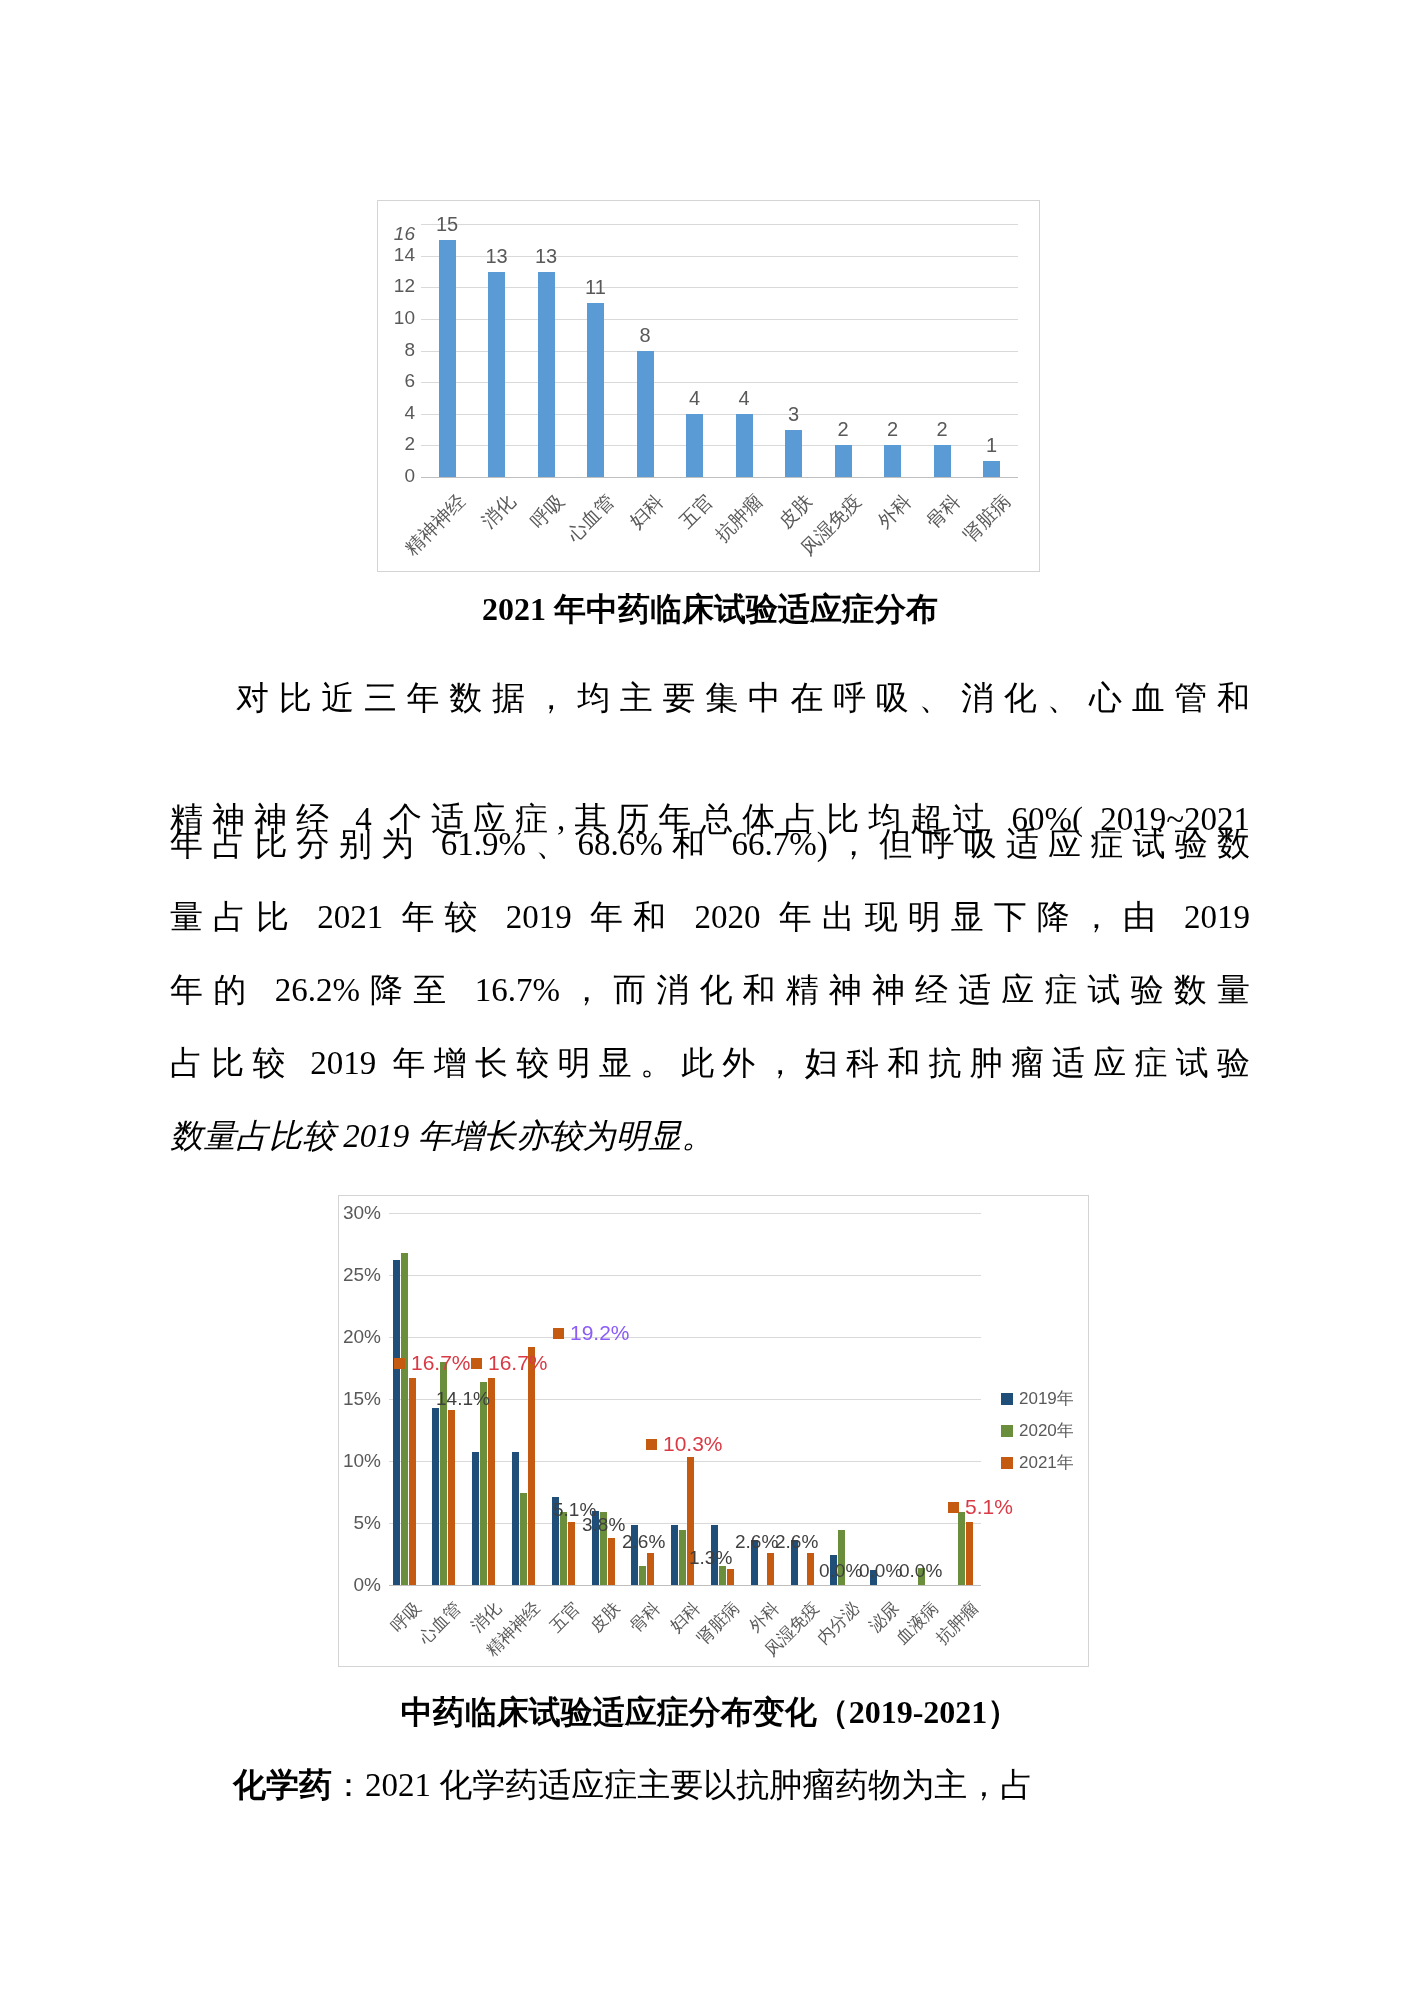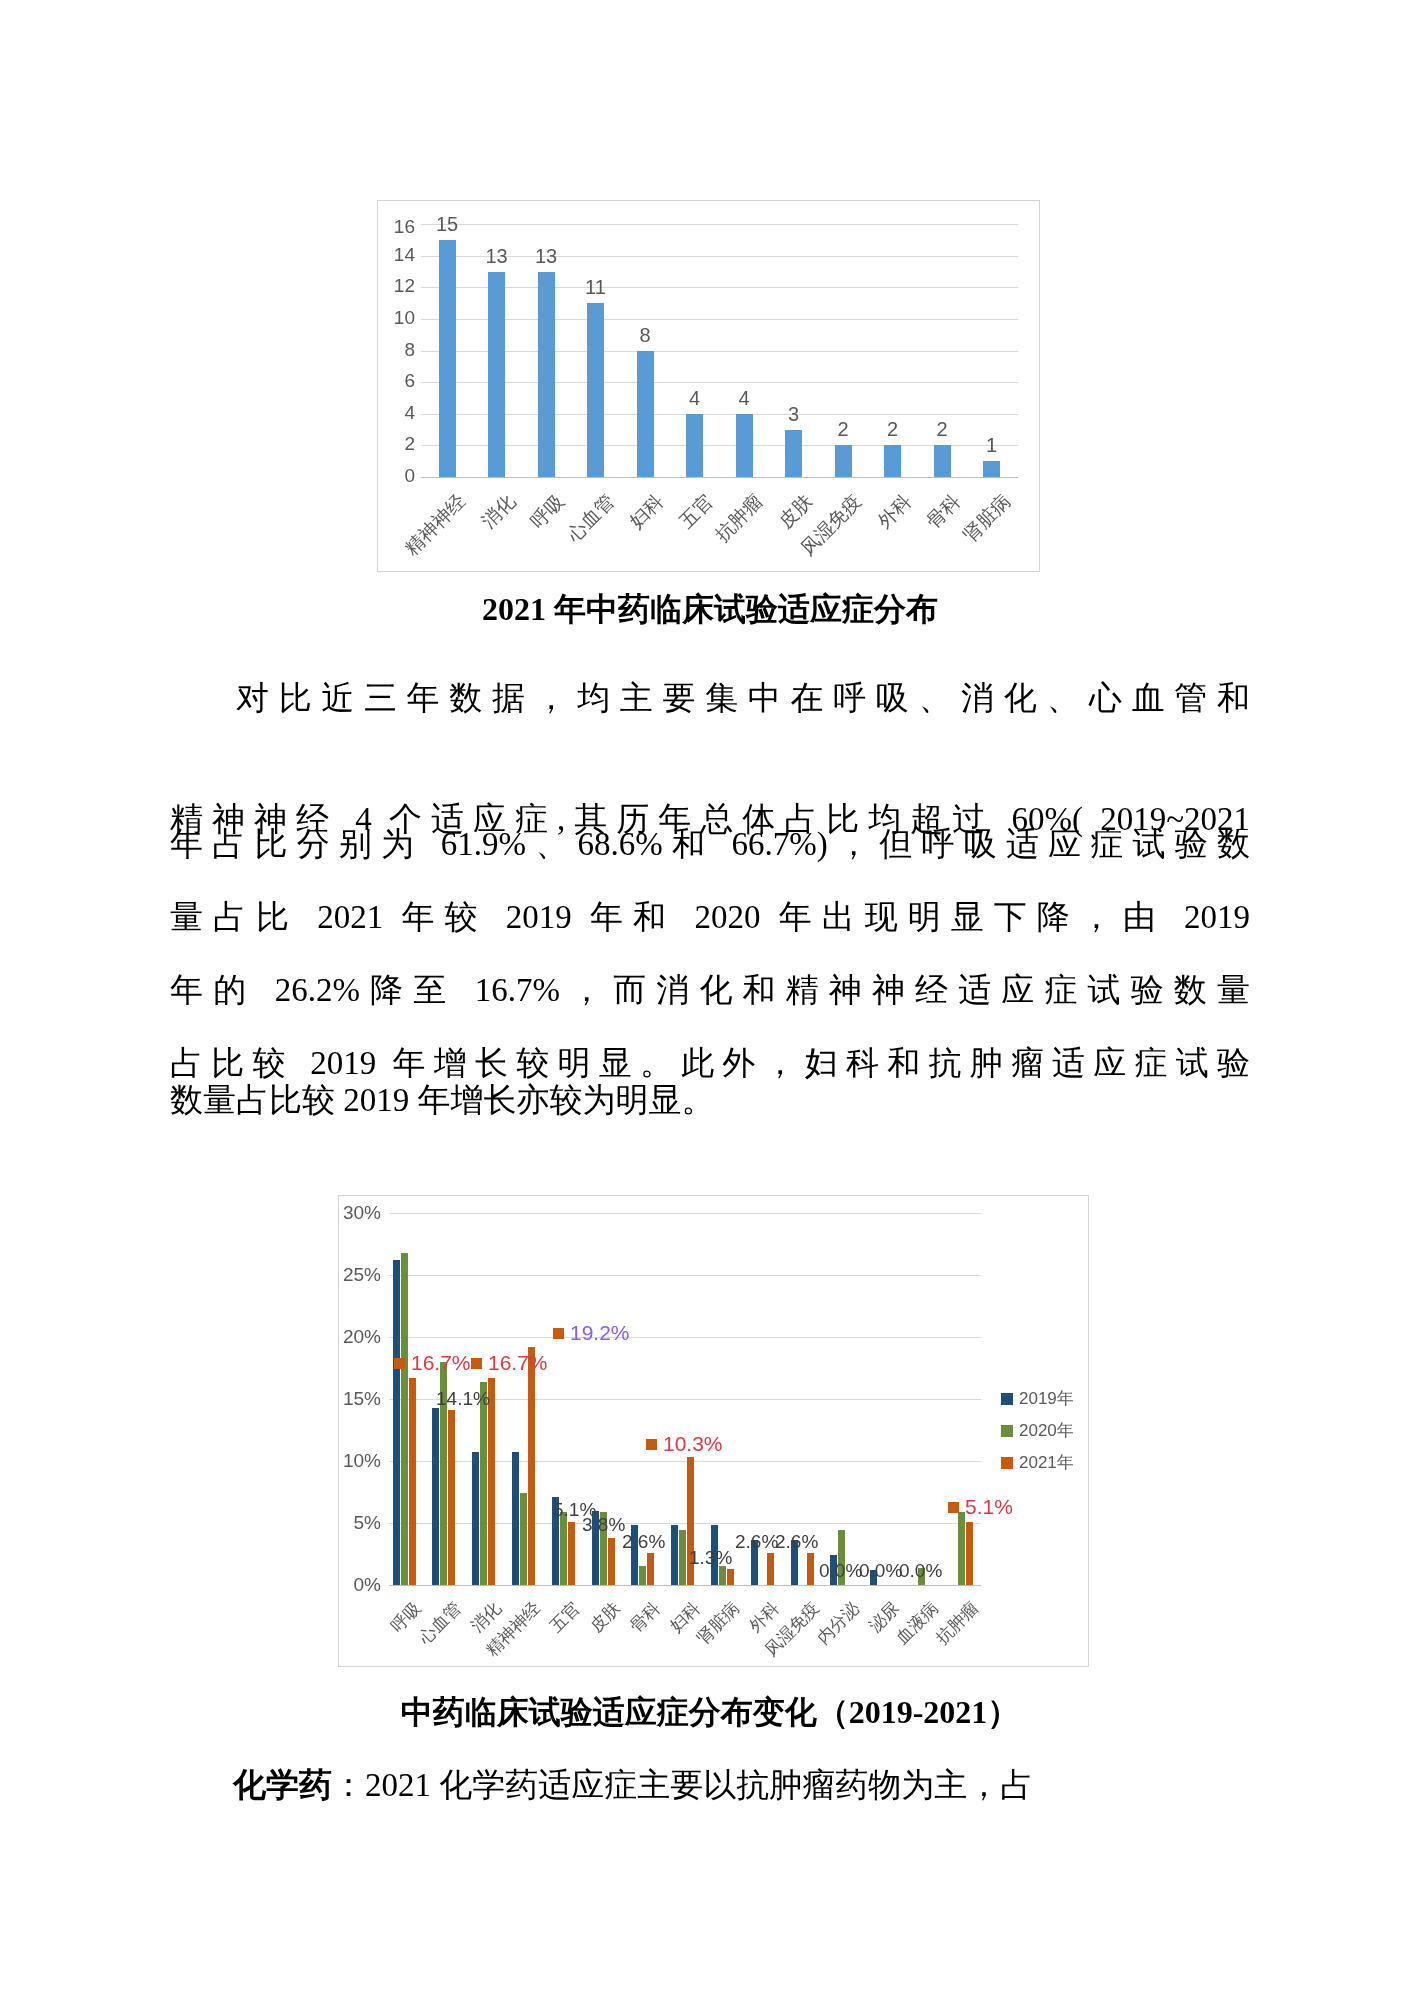--- a/index.html
+++ b/index.html
@@ -51,21 +51,21 @@
       <div class="ytick" style="left: 0px; top: 169.2px; width: 37px;">6</div>
       <div class="gridline" style="left: 43px; top: 149.6px; width: 597px;"></div>
       <div class="ytick" style="left: 0px; top: 137.6px; width: 37px;">8</div>
       <div class="gridline" style="left: 43px; top: 118px; width: 597px;"></div>
       <div class="ytick" style="left: 0px; top: 106px; width: 37px;">10</div>
       <div class="gridline" style="left: 43px; top: 86.4px; width: 597px;"></div>
       <div class="ytick" style="left: 0px; top: 74.4px; width: 37px;">12</div>
       <div class="gridline" style="left: 43px; top: 54.8px; width: 597px;"></div>
       <div class="ytick" style="left: 0px; top: 42.8px; width: 37px;">14</div>
       <div class="gridline" style="left: 43px; top: 23.2px; width: 597px;"></div>
-      <div class="ytick" style="left: 0px; top: 15px; width: 37px;">16</div>
+      <div class="ytick" style="left: 0px; top: 22px; width: 37px; font-style: italic;">16</div>
       <div class="vbar" style="left: 60.5px; top: 39px; width: 17px; height: 237px; background: rgb(91, 155, 213);"></div>
       <div class="vallabel" style="left: 47px; top: 12px; width: 44px;">15</div>
       <div class="catlabel" style="right: 586px; top: 288px; font-size: 19px;">精神神经</div>
       <div class="vbar" style="left: 110px; top: 70.6px; width: 17px; height: 205.4px; background: rgb(91, 155, 213);"></div>
       <div class="vallabel" style="left: 96.5px; top: 43.6px; width: 44px;">13</div>
       <div class="catlabel" style="right: 536.5px; top: 288px; font-size: 19px;">消化</div>
       <div class="vbar" style="left: 159.5px; top: 70.6px; width: 17px; height: 205.4px; background: rgb(91, 155, 213);"></div>
       <div class="vallabel" style="left: 146px; top: 43.6px; width: 44px;">13</div>
       <div class="catlabel" style="right: 487px; top: 288px; font-size: 19px;">呼吸</div>
       <div class="vbar" style="left: 209px; top: 102.2px; width: 17px; height: 173.8px; background: rgb(91, 155, 213);"></div>
@@ -99,21 +99,21 @@
 
   <div class="caption" style="top:588px;">2021 年中药临床试验适应症分布</div>
 
   <div>
     <div class="bline j indent" style="top:676px;">对比近三年数据，均主要集中在呼吸、消化、心血管和</div>
     <div class="bline j" style="top:749px;margin-top:48px;">精神神经 4 个适应症,其历年总体占比均超过 60%( 2019~2021</div>
     <div class="bline j" style="top:822px;">年占比分别为 61.9%、68.6%和 66.7%)，但呼吸适应症试验数</div>
     <div class="bline j" style="top:895px;">量占比 2021 年较 2019 年和 2020 年出现明显下降，由 2019</div>
     <div class="bline j" style="top:968px;">年的 26.2%降至 16.7%，而消化和精神神经适应症试验数量</div>
     <div class="bline j" style="top:1041px;">占比较 2019 年增长较明显。此外，妇科和抗肿瘤适应症试验</div>
-    <div class="bline" style="top:1078px;">数量占比较 2019 年增长亦较为明显。</div>
+    <div class="bline" style="top:1114px;font-style:italic;">数量占比较 2019 年增长亦较为明显。</div>
   </div>
 
   <div class="chart-box" id="chart2" style="left:338px;top:1195px;width:749px;height:470px;">
       <div class="gridline axisline" style="left: 50px; top: 389px; width: 592px;"></div>
       <div class="ytick" style="left: 0px; top: 378px; width: 42px;">0%</div>
       <div class="gridline" style="left: 50px; top: 327px; width: 592px;"></div>
       <div class="ytick" style="left: 0px; top: 316px; width: 42px;">5%</div>
       <div class="gridline" style="left: 50px; top: 265px; width: 592px;"></div>
       <div class="ytick" style="left: 0px; top: 254px; width: 42px;">10%</div>
       <div class="gridline" style="left: 50px; top: 203px; width: 592px;"></div>

